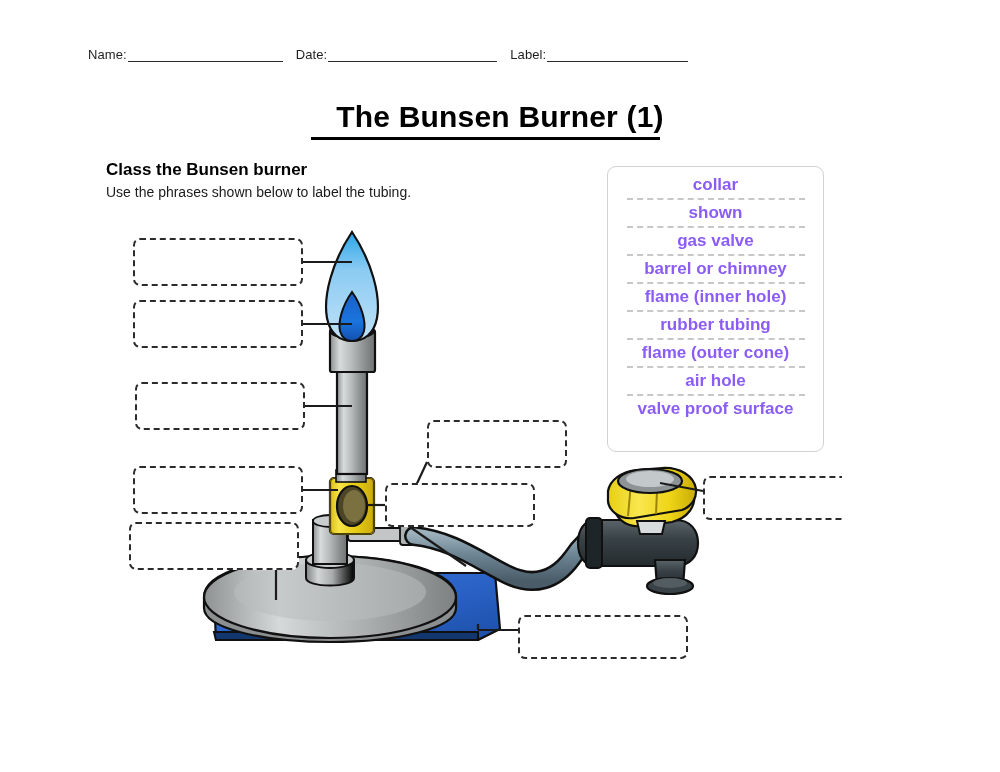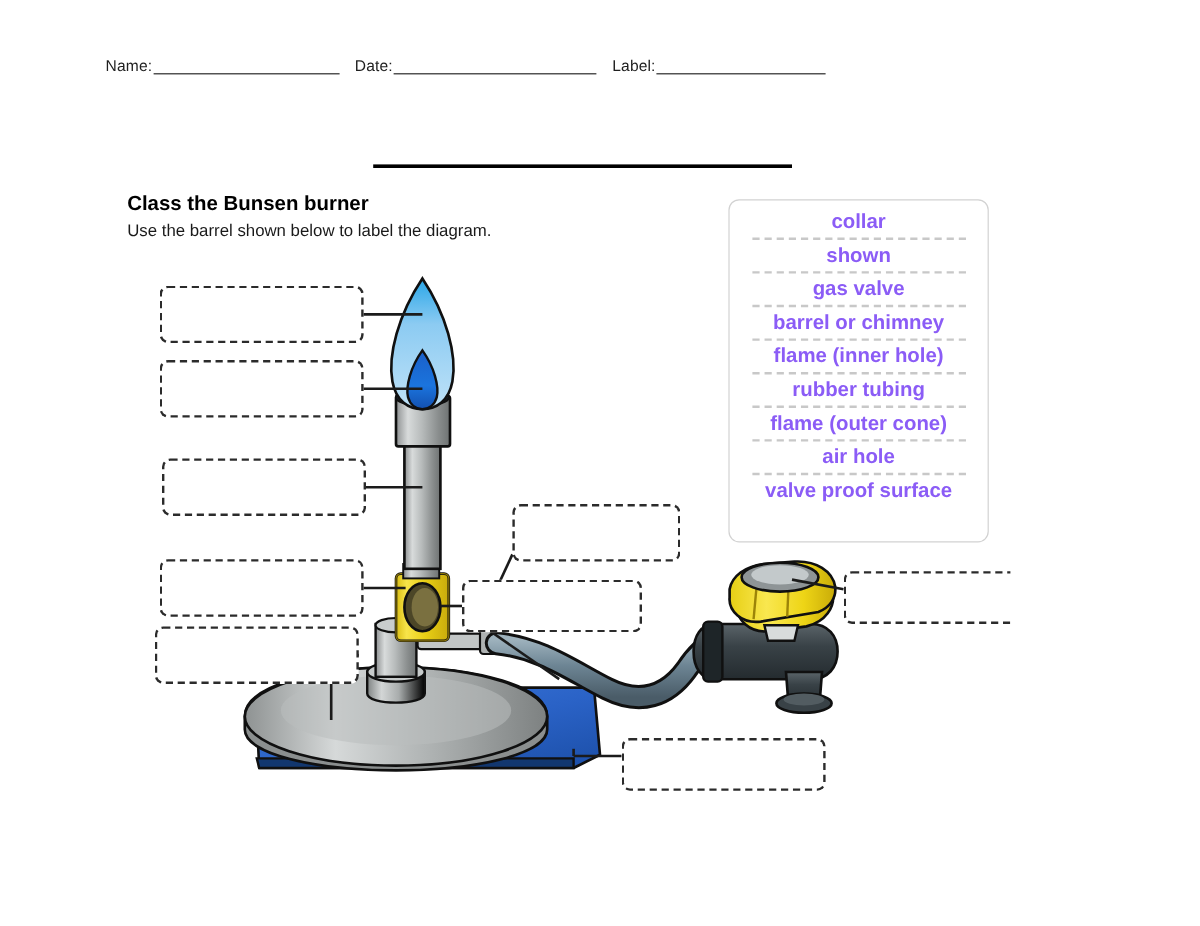--- a/index.html
+++ b/index.html
@@ -144,24 +144,25 @@
     <span class="hdr-label">Name:</span>
     <span class="hdr-rule rule-name"></span>
     <span class="hdr-gap"></span>
     <span class="hdr-label">Date:</span>
     <span class="hdr-rule rule-date"></span>
     <span class="hdr-gap"></span>
     <span class="hdr-label">Label:</span>
     <span class="hdr-rule rule-class"></span>
   </div>
 
+  <div id="title">The Bunsen Burner (1)</div>
   <div id="title-underline"></div>
 
   <div id="instr-heading">Class the Bunsen burner</div>
-  <div id="instr-sub">Use the barrel shown below to label the diagram.</div>
+  <div id="instr-sub">Use the phrases shown below to label the tubing.</div>
 
   <div id="word-bank">
     <div class="bank-word">collar</div>
     <div class="bank-sep"></div>
     <div class="bank-word">shown</div>
     <div class="bank-sep"></div>
     <div class="bank-word">gas valve</div>
     <div class="bank-sep"></div>
     <div class="bank-word">barrel or  chimney</div>
     <div class="bank-sep"></div>

